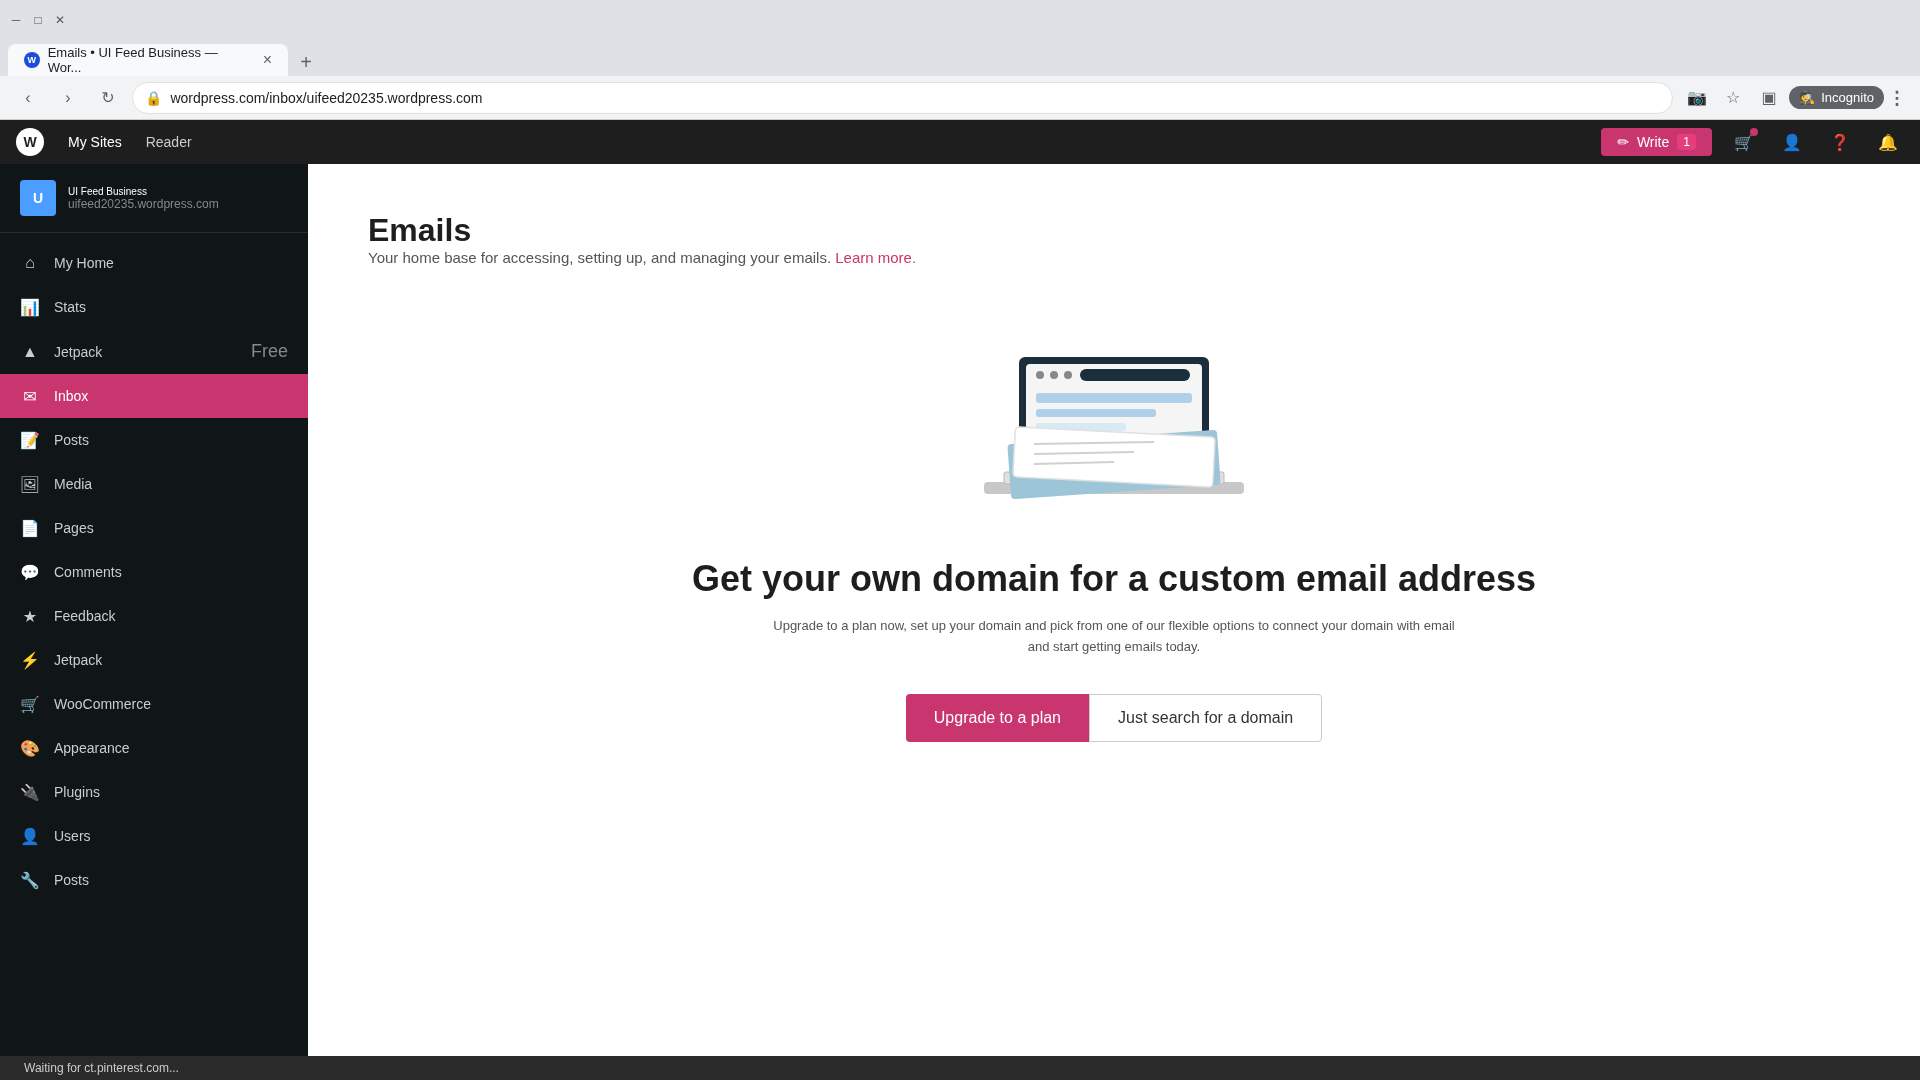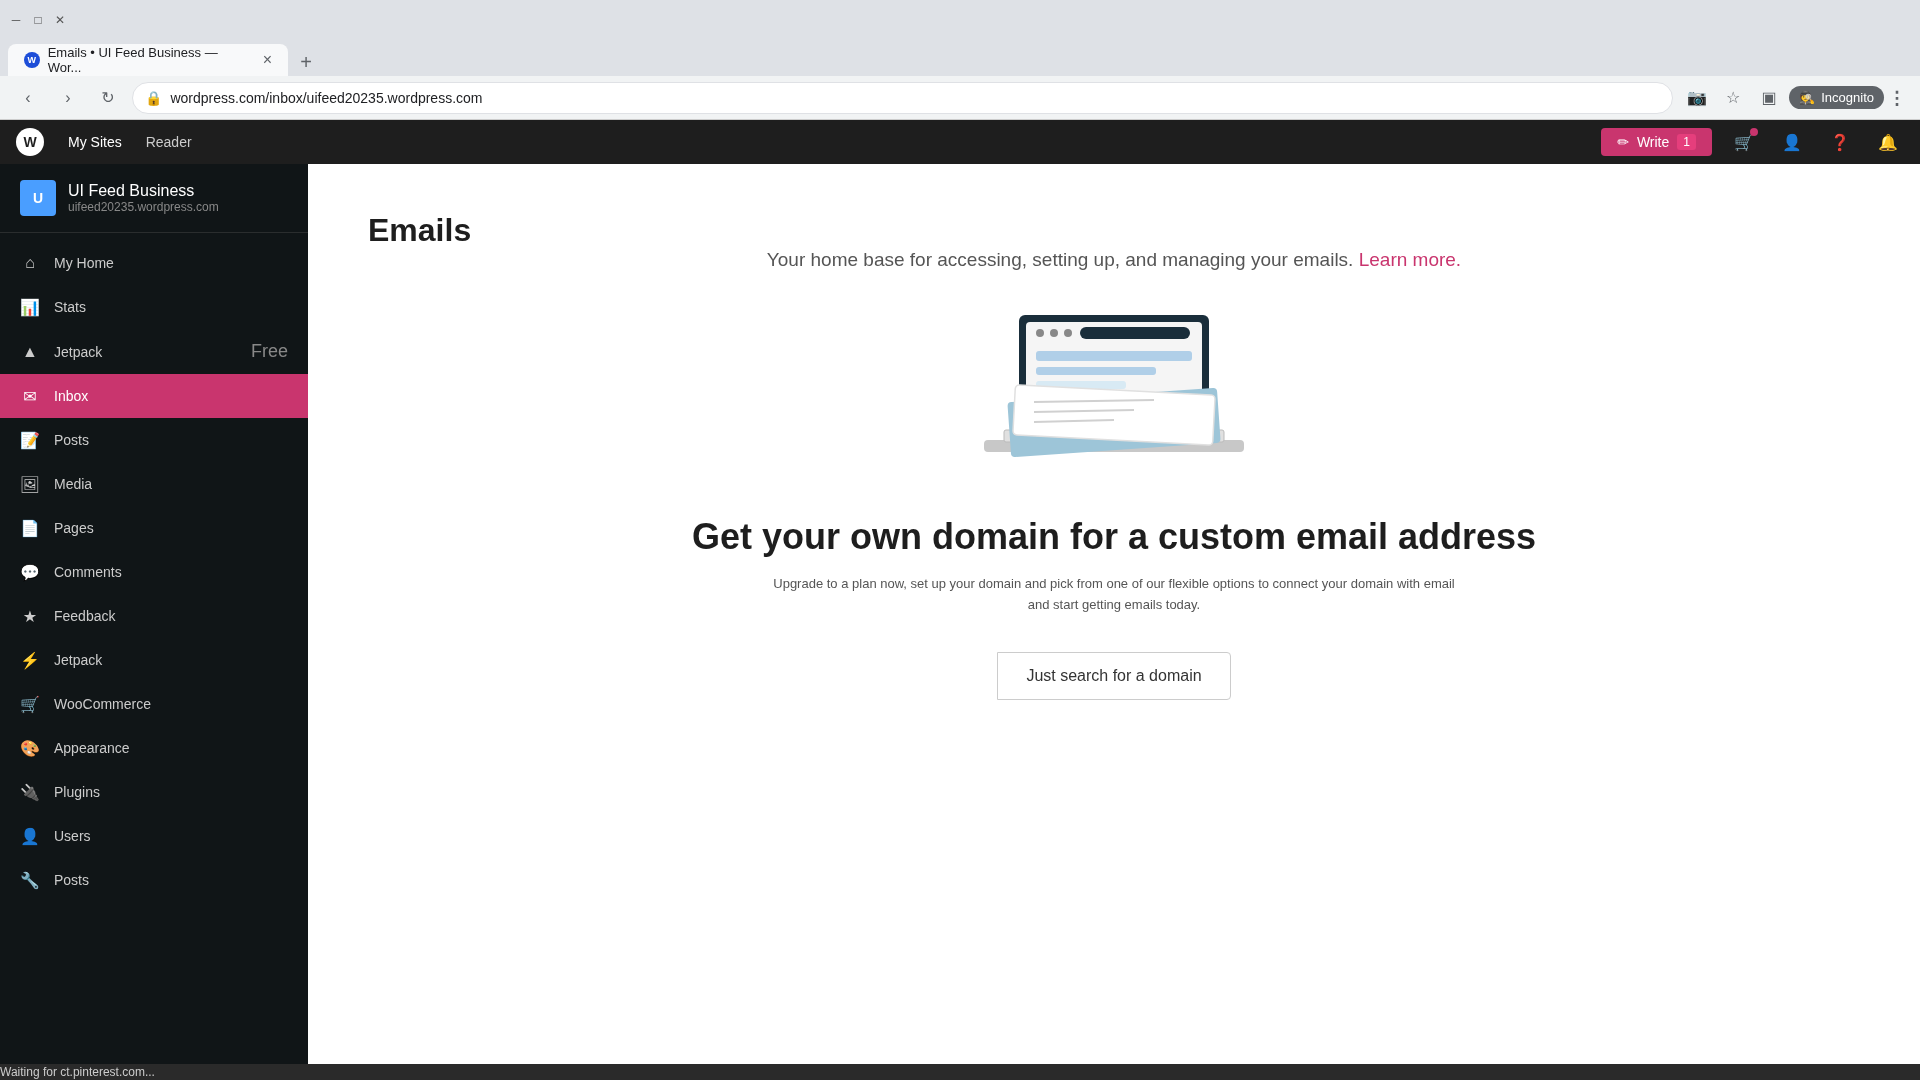--- a/index.html
+++ b/index.html
@@ -32,47 +32,47 @@
     .nav-icon-btn { width: 32px; height: 32px; border-radius: 50%; display: flex; align-items: center; justify-content: center; color: #ccc; cursor: pointer; font-size: 16px; position: relative; }
     .nav-icon-btn .badge { position: absolute; top: 2px; right: 2px; width: 8px; height: 8px; background: #c9356e; border-radius: 50%; }
 
     
     .main-layout { display: flex; height: calc(1080px - 40px - 36px - 44px - 44px); }
 
     
     .sidebar { width: 308px; background: #101517; height: 100%; overflow-y: auto; flex-shrink: 0; }
     .site-info { display: flex; align-items: center; gap: 12px; padding: 16px 20px; border-bottom: 1px solid #2a2d2e; }
     .site-avatar { width: 36px; height: 36px; background: #4a9eff; border-radius: 4px; display: flex; align-items: center; justify-content: center; color: white; font-size: 14px; font-weight: bold; flex-shrink: 0; }
-    .site-name { color: white; font-size: 16px; font-weight: 500; }
+    .site-name { color: white; font-size: 10px; font-weight: 500; }
     .site-url { color: #888; font-size: 12px; }
     .sidebar-nav { padding: 8px 0; }
     .nav-item { display: flex; align-items: center; gap: 14px; padding: 12px 20px; color: #ccc; font-size: 14px; cursor: pointer; }
     .nav-item.active { background: #c9356e; color: white; border-radius: 0; }
     .nav-item .nav-icon { width: 20px; height: 20px; display: flex; align-items: center; justify-content: center; font-size: 16px; flex-shrink: 0; }
     .nav-item .upgrade-badge { margin-left: auto; color: #888; font-size: 18px; }
 
     
     .content-area { flex: 1; background: white; overflow-y: auto; padding: 48px 60px; }
     .page-title { font-size: 32px; font-weight: 600; color: #1e1e1e; }
-    .page-desc { font-size: 19px; color: #555; margin-bottom: 24px; text-align: center; }
+    .page-desc { font-size: 15px; color: #555; margin-bottom: 71px; }
     .page-desc a { color: #c9356e; text-decoration: none; }
 
     
     .illustration-wrapper { display: flex; justify-content: center; margin-bottom: 40px; }
 
     
     .cta-section { text-align: center; padding: 0 80px; }
     .cta-title { font-size: 36px; font-weight: 600; color: #1e1e1e; margin-bottom: 16px; line-height: 1.2; }
     .cta-desc { font-size: 13px; color: #555; line-height: 1.6; margin-bottom: 36px; max-width: 700px; margin-left: auto; margin-right: auto; }
     .cta-buttons { display: flex; justify-content: center; gap: 0; }
     .btn-primary { background: #c9356e; color: white; border: none; padding: 14px 28px; font-size: 16px; font-weight: 500; cursor: pointer; border-radius: 4px 0 0 4px; }
     .btn-secondary { background: white; color: #333; border: 1px solid #ccc; padding: 14px 28px; font-size: 16px; cursor: pointer; border-radius: 0 4px 4px 0; }
 
     
-    .status-bar { position: fixed; bottom: 0; left: 0; right: 0; height: 16px; background: #2a2a2a; display: flex; align-items: center; padding: 0 0; }
+    .status-bar { position: fixed; bottom: 0; left: 0; right: 0; height: 24px; background: #2a2a2a; display: flex; align-items: center; padding: 0 24px; }
     .status-text { font-size: 12px; color: #ccc; }
 
     
     .email-svg { width: 320px; height: 180px; }
   </style>
 </head>
 <body>
 
 <div>
   <div class="browser-titlebar">
@@ -241,20 +241,21 @@
         <line x1="80" y1="107" x2="200" y2="105" stroke="#d0d0d0" stroke-width="2"></line>
         <line x1="80" y1="117" x2="180" y2="115" stroke="#d0d0d0" stroke-width="2"></line>
         <line x1="80" y1="127" x2="160" y2="125" stroke="#d0d0d0" stroke-width="2"></line>
       </svg>
     </div>
 
     <div class="cta-section">
       <h2 class="cta-title">Get your own domain for a custom email address</h2>
       <p class="cta-desc">Upgrade to a plan now, set up your domain and pick from one of our flexible options to connect your domain with email and start getting emails today.</p>
       <div class="cta-buttons">
+        <button class="btn-primary">Upgrade to a plan</button>
         <button class="btn-secondary">Just search for a domain</button>
       </div>
     </div>
   </div>
 </div>
 
 <div class="status-bar">
   <span class="status-text">Waiting for ct.pinterest.com...</span>
 </div>
 

